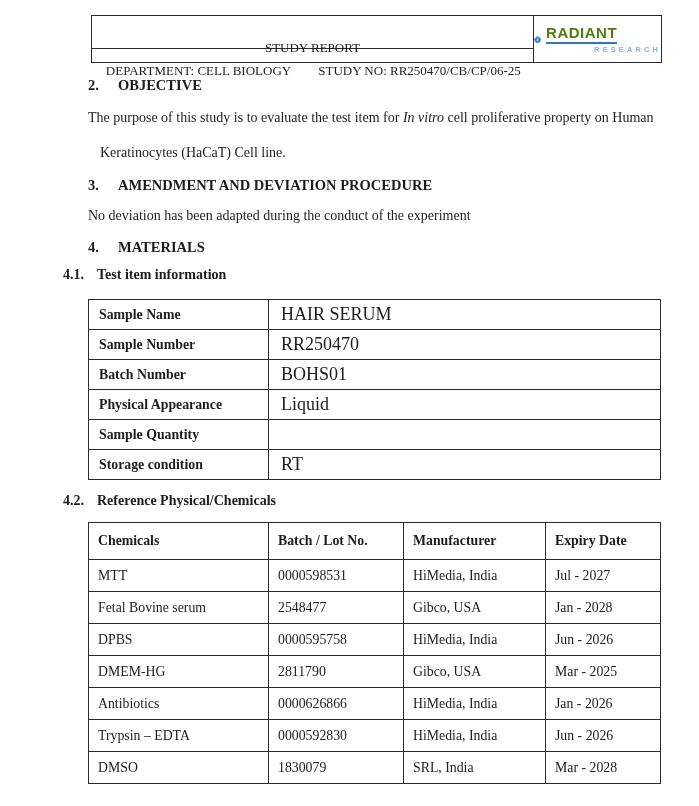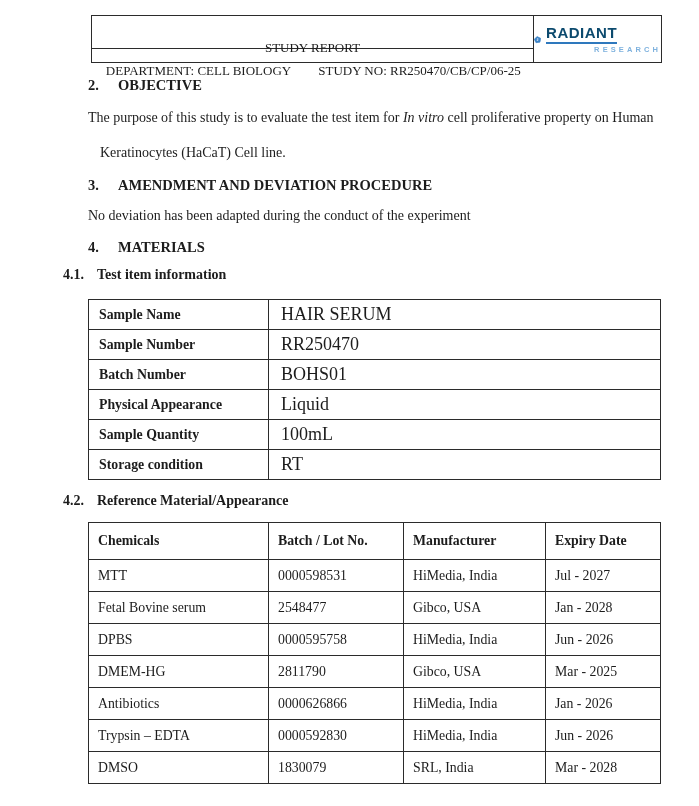--- a/index.html
+++ b/index.html
@@ -28,21 +28,21 @@
   .ht-study{grid-column:2;grid-row:2;}
   .ht-logo{
     grid-column:3;grid-row:1/3;
     border-left:1.4px solid #2b2b2b;
     display:flex;align-items:center;justify-content:center;gap:5px;
     font-family:"Liberation Sans", sans-serif;
   }
   .logo-text{display:flex;flex-direction:column;align-items:flex-start;line-height:1;}
   .logo-brand{
     font-weight:bold;font-size:15px;letter-spacing:.5px;
-    color:#0c4a6e;border-bottom:2.2px solid #2e78bd;padding-bottom:1.5px;
+    color:#4d7c0f;border-bottom:2.2px solid #2e78bd;padding-bottom:1.5px;
   }
   .logo-sub{font-size:7.5px;font-weight:bold;letter-spacing:3.1px;color:#7fb2de;margin-top:2px;padding-left:48px;}
 
   
   .sec-heading{display:flex;font-weight:bold;font-size:14.5px;white-space:nowrap;}
   .sec-heading .num{display:inline-block;width:30px;flex:0 0 30px;}
   .sub-heading .num{width:34px;flex:0 0 34px;}
   .body-text{font-size:14px;white-space:nowrap;}
 
   
@@ -138,31 +138,30 @@
   <div class="t1-row">
     <div class="t1-label">Batch Number</div>
     <div class="t1-value">BOHS01</div>
   </div>
   <div class="t1-row">
     <div class="t1-label">Physical Appearance</div>
     <div class="t1-value">Liquid</div>
   </div>
   <div class="t1-row">
     <div class="t1-label">Sample Quantity</div>
-    <div class="t1-value">100mL</div>
   </div>
   <div class="t1-row">
     <div class="t1-label">Storage condition</div>
     <div class="t1-value">RT</div>
   </div>
 </div>
 
 <div class="abs sec-heading sub-heading" style="left:63px;top:493px;font-size:14px;">
   <span class="num">4.2.</span>
-  <span>Reference Material/Appearance</span>
+  <span>Reference Physical/Chemicals</span>
 </div>
 
 <div class="abs table2">
   <div class="t2-row t2-header">
     <div class="t2-cell">Chemicals</div>
     <div class="t2-cell">Batch / Lot No.</div>
     <div class="t2-cell">Manufacturer</div>
     <div class="t2-cell">Expiry Date</div>
   </div>
   <div class="t2-row">

